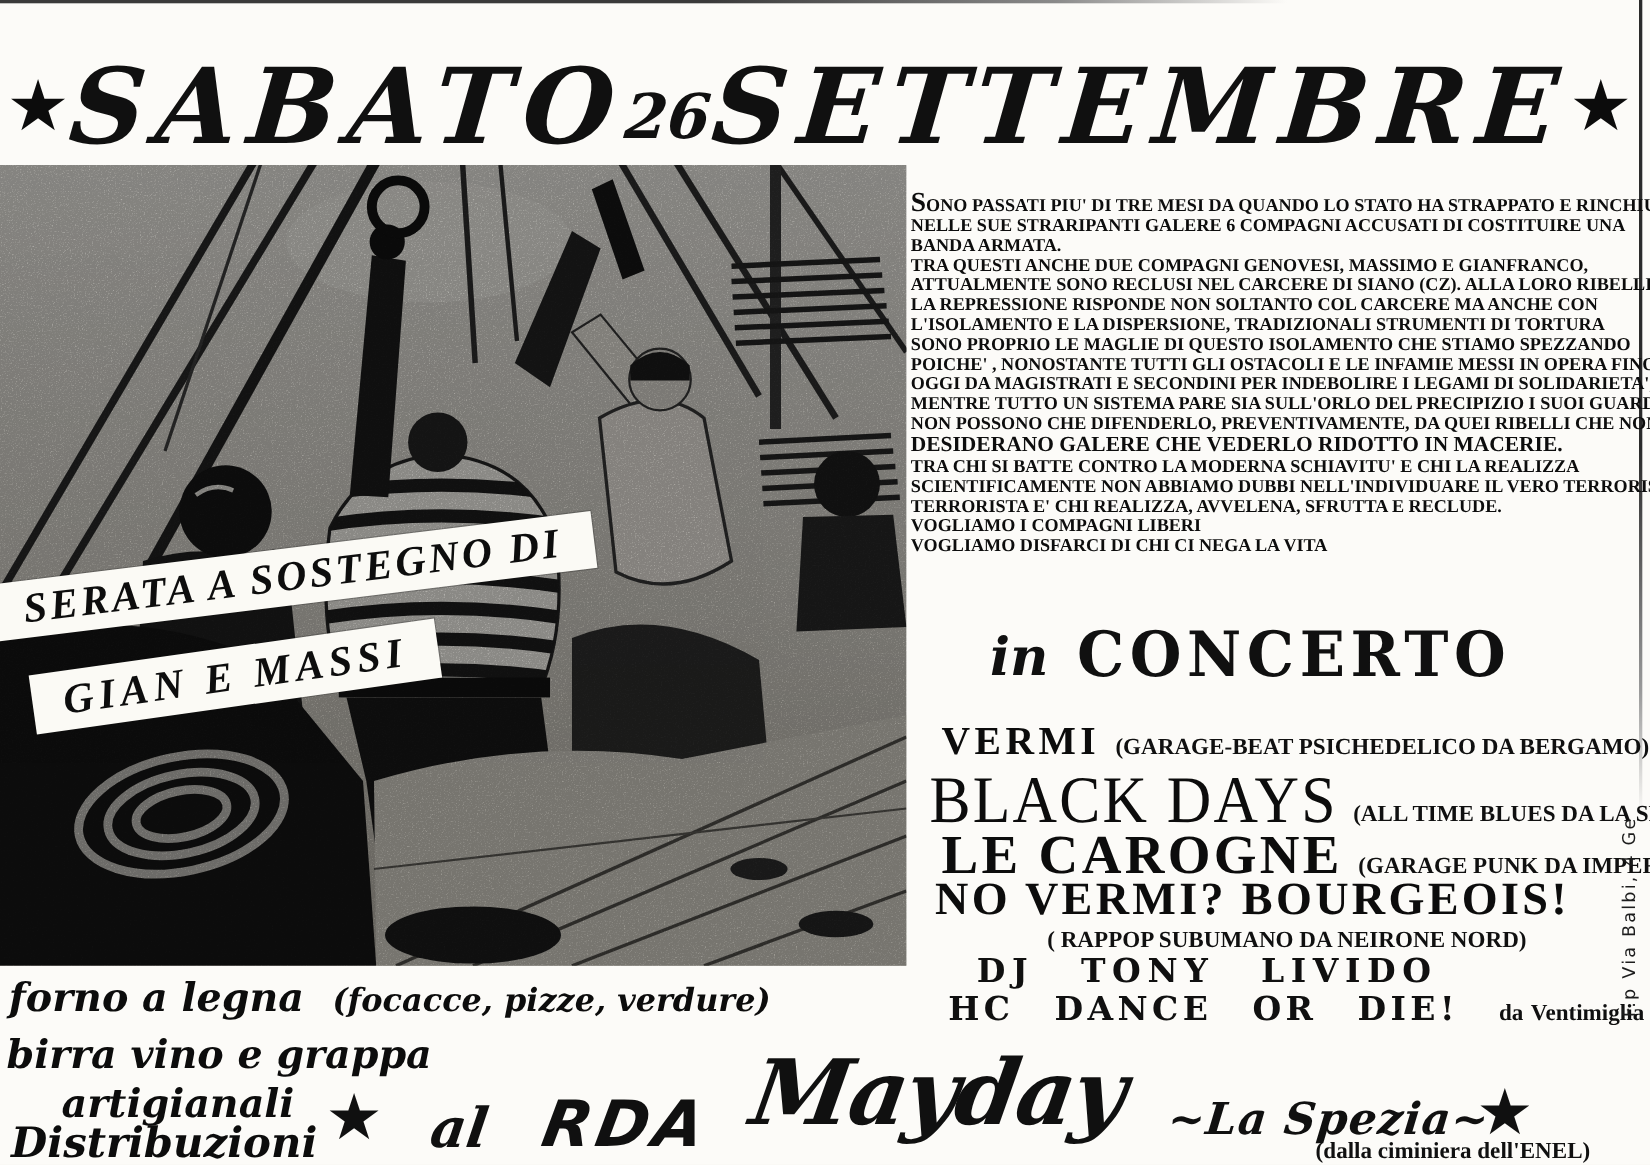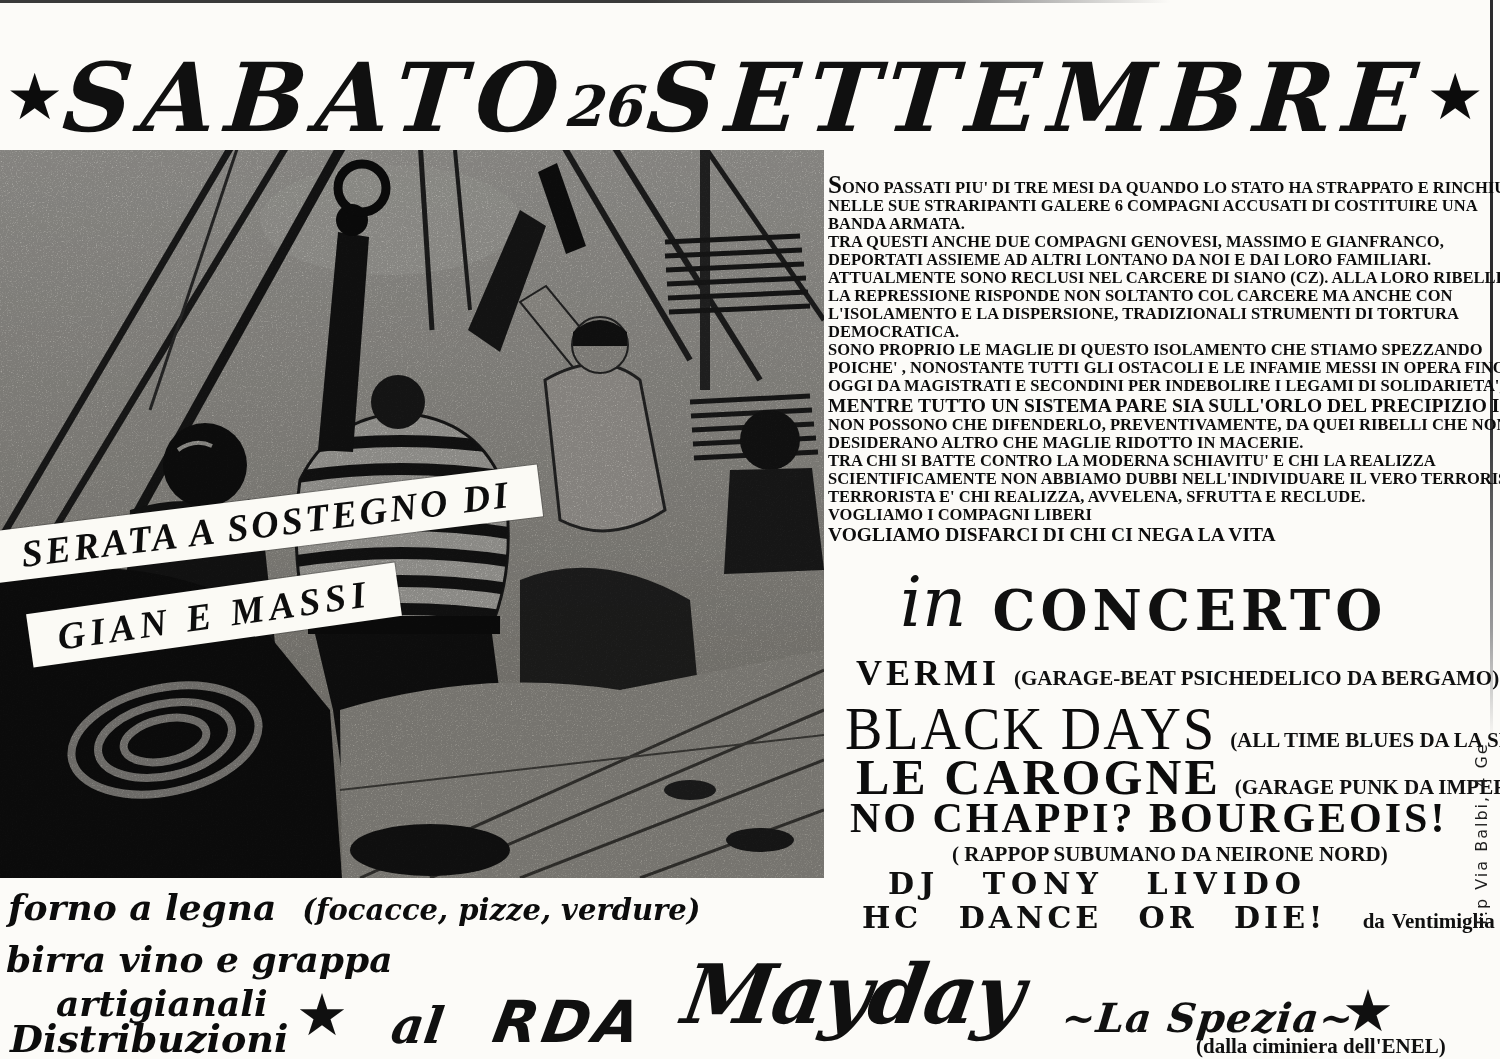--- a/index.html
+++ b/index.html
@@ -39,22 +39,22 @@
   .manifesto{position:absolute;left:828px;top:176px;width:668px;}
   .manifesto-line{font-family:"Liberation Serif",serif;font-weight:bold;
     font-size:16.5px;line-height:18px;white-space:nowrap;color:#0d0d0d;}
   .manifesto-line:first-child::first-letter{font-size:25px;}
   .manifesto-line:nth-child(13),
   .manifesto-line:nth-child(20),
   .manifesto-line:nth-child(21){font-size:19.5px;line-height:21px;}
 
   
   .concert-heading{position:absolute;left:900px;top:568px;display:flex;align-items:flex-end;gap:26px;}
-  .concert-prefix{font-family:"DejaVu Serif",serif;font-style:italic;font-weight:normal;
-    font-size:69px;line-height:1;text-align:center;}
+  .concert-prefix{font-family:"DejaVu Serif",serif;font-style:italic;font-weight:bold;
+    font-size:48px;line-height:1;text-align:center;}
   .concert-title{font-family:"DejaVu Serif",serif;font-weight:bold;font-size:54px;line-height:1;
     letter-spacing:5px;transform:scaleY(1.05);}
 
   
   .band-row{position:absolute;display:flex;align-items:baseline;gap:14px;white-space:nowrap;}
   .band-name{font-family:"Liberation Serif",serif;font-weight:bold;color:#0c0c0c;}
   .band-genre{font-family:"Liberation Serif",serif;font-weight:bold;font-size:21px;}
   .row-vermi{left:856px;top:655px;}
   .row-vermi .band-name{font-size:36px;letter-spacing:4px;line-height:1;}
   .row-blackdays{left:845px;top:700px;}
@@ -226,31 +226,29 @@
   </div>
 
   <div class="banner banner-1">SERATA A SOSTEGNO DI</div>
   <div class="banner banner-2">GIAN E MASSI</div>
 
   <div class="manifesto">
     <div class="manifesto-line">SONO PASSATI PIU' DI TRE MESI DA QUANDO LO STATO HA STRAPPATO E RINCHIUSO</div>
     <div class="manifesto-line">NELLE SUE STRARIPANTI GALERE 6 COMPAGNI ACCUSATI DI COSTITUIRE UNA</div>
     <div class="manifesto-line">BANDA ARMATA.</div>
     <div class="manifesto-line">TRA QUESTI ANCHE DUE COMPAGNI GENOVESI, MASSIMO E GIANFRANCO,</div>
-    <div class="manifesto-line">DEPORTATI ASSIEME AD ALTRI LONTANO DA NOI E DAI LORO FAMILIARI.</div>
     <div class="manifesto-line">ATTUALMENTE SONO RECLUSI NEL CARCERE DI SIANO (CZ). ALLA LORO RIBELLIONE</div>
     <div class="manifesto-line">LA REPRESSIONE RISPONDE NON SOLTANTO COL CARCERE MA ANCHE CON</div>
     <div class="manifesto-line">L'ISOLAMENTO E LA DISPERSIONE, TRADIZIONALI STRUMENTI DI TORTURA</div>
-    <div class="manifesto-line">DEMOCRATICA.</div>
     <div class="manifesto-line">SONO PROPRIO LE MAGLIE DI QUESTO ISOLAMENTO CHE STIAMO SPEZZANDO</div>
     <div class="manifesto-line">POICHE' , NONOSTANTE TUTTI GLI OSTACOLI E LE INFAMIE MESSI IN OPERA FINO AD</div>
     <div class="manifesto-line">OGGI DA MAGISTRATI E SECONDINI PER INDEBOLIRE I LEGAMI DI SOLIDARIETA',</div>
     <div class="manifesto-line">MENTRE TUTTO UN SISTEMA PARE SIA SULL'ORLO DEL PRECIPIZIO I SUOI GUARDIANI</div>
     <div class="manifesto-line">NON POSSONO CHE DIFENDERLO, PREVENTIVAMENTE, DA QUEI RIBELLI CHE NON</div>
-    <div class="manifesto-line">DESIDERANO ALTRO CHE MAGLIE RIDOTTO IN MACERIE.</div>
+    <div class="manifesto-line">DESIDERANO GALERE CHE VEDERLO RIDOTTO IN MACERIE.</div>
     <div class="manifesto-line">TRA CHI SI BATTE CONTRO LA MODERNA SCHIAVITU' E CHI LA REALIZZA</div>
     <div class="manifesto-line">SCIENTIFICAMENTE NON ABBIAMO DUBBI NELL'INDIVIDUARE IL VERO TERRORISTA.</div>
     <div class="manifesto-line">TERRORISTA E' CHI REALIZZA, AVVELENA, SFRUTTA E RECLUDE.</div>
     <div class="manifesto-line">VOGLIAMO I COMPAGNI LIBERI</div>
     <div class="manifesto-line">VOGLIAMO DISFARCI DI CHI CI NEGA LA VITA</div>
   </div>
 
   <div class="concert-heading">
     <span class="concert-prefix">in</span>
     <span class="concert-title">CONCERTO</span>
@@ -262,21 +260,21 @@
   </div>
   <div class="band-row row-blackdays">
     <span class="band-name">BLACK DAYS</span>
     <span class="band-genre">(ALL TIME BLUES DA LA SPEZIA)</span>
   </div>
   <div class="band-row row-lecarogne">
     <span class="band-name">LE CAROGNE</span>
     <span class="band-genre">(GARAGE PUNK DA IMPERIA)</span>
   </div>
   <div class="band-row row-nochappi">
-    <span class="band-name">NO CHAPPI? BOURGEOIS!</span>
+    <span class="band-name">NO VERMI? BOURGEOIS!</span>
   </div>
   <div class="rappop-note">( RAPPOP SUBUMANO DA NEIRONE NORD)</div>
 
   <div class="dj-line">DJ TONY LIVIDO</div>
   <div class="hc-line">
     <span>HC DANCE OR DIE!</span>
     <span class="hc-suffix">da Ventimiglia</span>
   </div>
 
   <div class="detail detail-line1">

